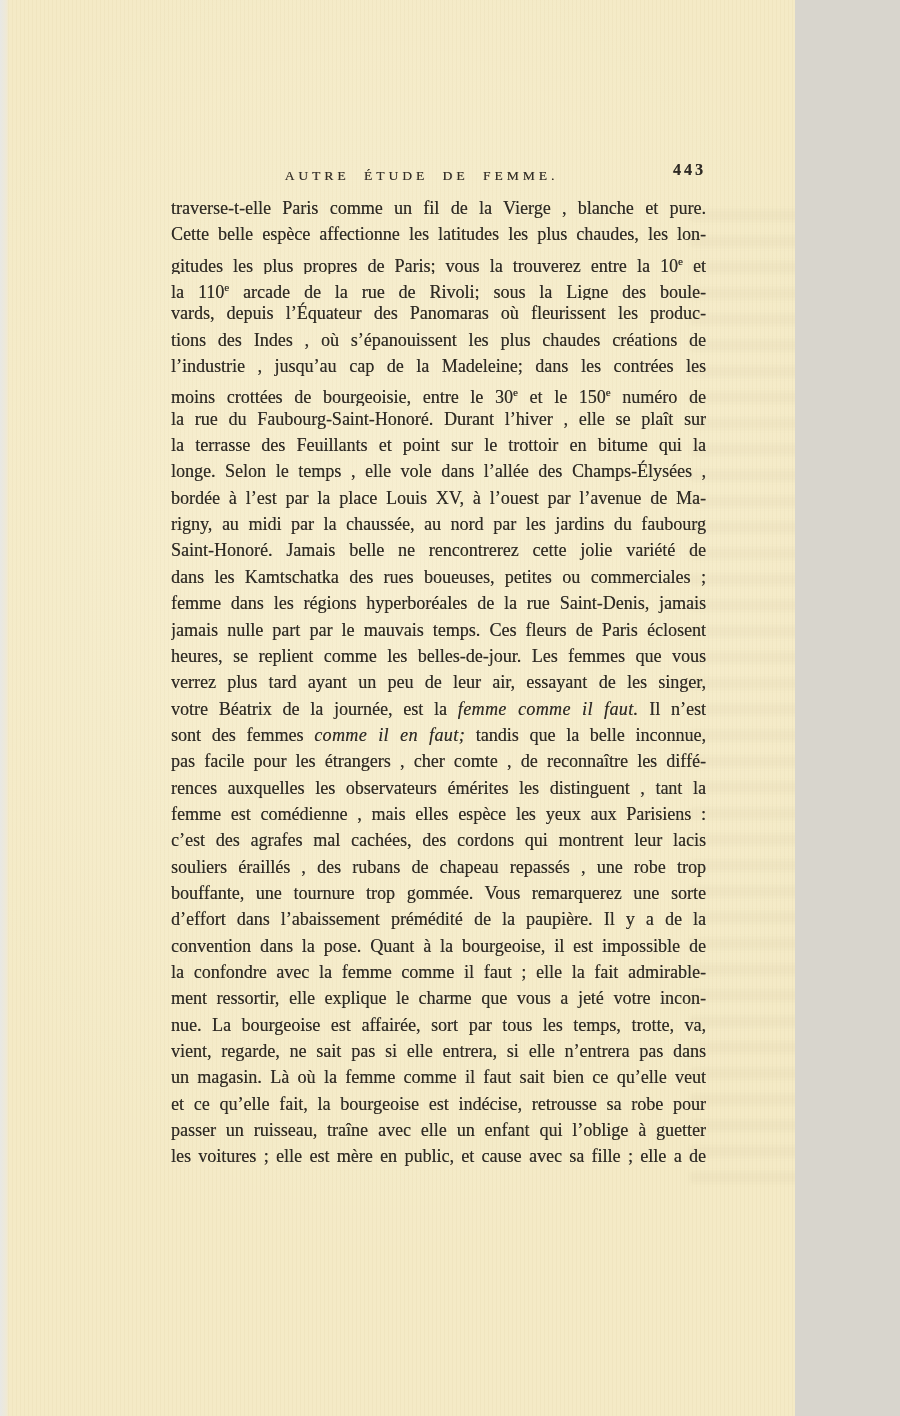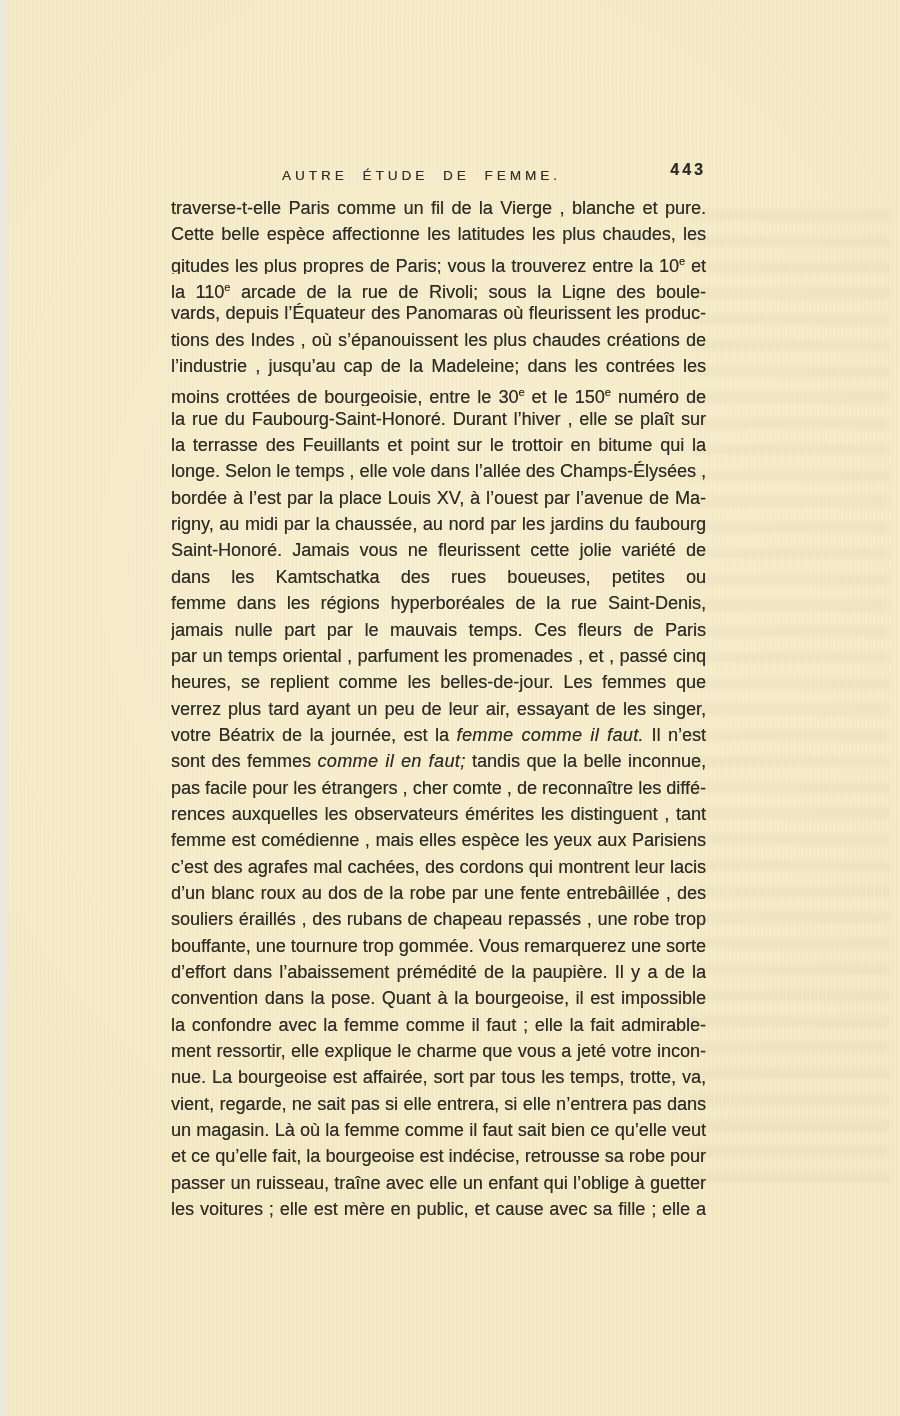--- a/index.html
+++ b/index.html
@@ -1,26 +1,26 @@
 <!DOCTYPE html>
 <html><head>
 <meta charset="utf-8">
 <style>
   html, body { margin: 0; padding: 0; background: #d8d5cd; }
   #page {
     position: relative;
-    width: 900px;
+    width: 795px;
     height: 1416px;
     overflow: hidden;
     background-color: #f4eac6;
     background-image:
       radial-gradient(120% 90% at 48% 40%, rgba(255,252,240,0.28) 0%, rgba(244,234,198,0) 55%),
       repeating-linear-gradient(90deg, rgba(205,185,135,0.10) 0 1px, rgba(0,0,0,0) 1px 4px),
       radial-gradient(140% 120% at 50% 50%, rgba(0,0,0,0) 70%, rgba(150,120,60,0.08) 100%);
-    font-family: Liberation Sans, sans-serif;
+    font-family: Liberation Serif, serif;
     color: #2f2b25;
   }
   #scan-edge {
     position: absolute; left: 0; top: 0; width: 9px; height: 100%;
     background: linear-gradient(90deg, #e8e8e4 0%, #efe9d6 70%, rgba(239,233,214,0) 100%);
   }
   #ghost-showthrough {
     position: absolute; left: 690px; top: 210px; width: 200px; height: 980px;
     background: repeating-linear-gradient(rgba(135,115,75,0.045) 0 11px, rgba(0,0,0,0) 11px 26px);
     filter: blur(2px);
@@ -81,34 +81,32 @@
       <div class="line"><span>la 110</span><span class="sup">e</span><span> arcade de la rue de Rivoli; sous la Ligne des boule-</span></div>
       <div class="line"><span>vards, depuis l’Équateur des Panomaras où fleurissent les produc-</span></div>
       <div class="line"><span>tions des Indes , où s’épanouissent les plus chaudes créations de</span></div>
       <div class="line"><span>l’industrie , jusqu’au cap de la Madeleine; dans les contrées les</span></div>
       <div class="line"><span>moins crottées de bourgeoisie, entre le 30</span><span class="sup">e</span><span> et le 150</span><span class="sup">e</span><span> numéro de</span></div>
       <div class="line"><span>la rue du Faubourg-Saint-Honoré. Durant l’hiver , elle se plaît sur</span></div>
       <div class="line"><span>la terrasse des Feuillants et point sur le trottoir en bitume qui la</span></div>
       <div class="line"><span>longe. Selon le temps , elle vole dans l’allée des Champs-Élysées ,</span></div>
       <div class="line"><span>bordée à l’est par la place Louis XV, à l’ouest par l’avenue de Ma-</span></div>
       <div class="line"><span>rigny, au midi par la chaussée, au nord par les jardins du faubourg</span></div>
-      <div class="line"><span>Saint-Honoré. Jamais vous ne fleurissent cette jolie variété de</span></div>
+      <div class="line"><span>Saint-Honoré. Jamais belle ne rencontrerez cette jolie variété de</span></div>
       <div class="line"><span>dans les Kamtschatka des rues boueuses, petites ou commerciales ;</span></div>
       <div class="line"><span>femme dans les régions hyperboréales de la rue Saint-Denis, jamais</span></div>
       <div class="line"><span>jamais nulle part par le mauvais temps. Ces fleurs de Paris éclosent</span></div>
-      <div class="line"><span>par un temps oriental , parfument les promenades , et , passé cinq</span></div>
       <div class="line"><span>heures, se replient comme les belles-de-jour. Les femmes que vous</span></div>
       <div class="line"><span>verrez plus tard ayant un peu de leur air, essayant de les singer,</span></div>
       <div class="line"><span>votre Béatrix de la journée, est la </span><span class="it">femme comme il faut.</span><span> Il n’est</span></div>
       <div class="line"><span>sont des femmes </span><span class="it">comme il en faut;</span><span> tandis que la belle inconnue,</span></div>
       <div class="line"><span>pas facile pour les étrangers , cher comte , de reconnaître les diffé-</span></div>
       <div class="line"><span>rences auxquelles les observateurs émérites les distinguent , tant la</span></div>
       <div class="line"><span>femme est comédienne , mais elles espèce les yeux aux Parisiens :</span></div>
       <div class="line"><span>c’est des agrafes mal cachées, des cordons qui montrent leur lacis</span></div>
-      <div class="line"><span>d’un blanc roux au dos de la robe par une fente entrebâillée , des</span></div>
       <div class="line"><span>souliers éraillés , des rubans de chapeau repassés , une robe trop</span></div>
       <div class="line"><span>bouffante, une tournure trop gommée. Vous remarquerez une sorte</span></div>
       <div class="line"><span>d’effort dans l’abaissement prémédité de la paupière. Il y a de la</span></div>
       <div class="line"><span>convention dans la pose. Quant à la bourgeoise, il est impossible de</span></div>
       <div class="line"><span>la confondre avec la femme comme il faut ; elle la fait admirable-</span></div>
       <div class="line"><span>ment ressortir, elle explique le charme que vous a jeté votre incon-</span></div>
       <div class="line"><span>nue. La bourgeoise est affairée, sort par tous les temps, trotte, va,</span></div>
       <div class="line"><span>vient, regarde, ne sait pas si elle entrera, si elle n’entrera pas dans</span></div>
       <div class="line"><span>un magasin. Là où la femme comme il faut sait bien ce qu’elle veut</span></div>
       <div class="line"><span>et ce qu’elle fait, la bourgeoise est indécise, retrousse sa robe pour</span></div>

